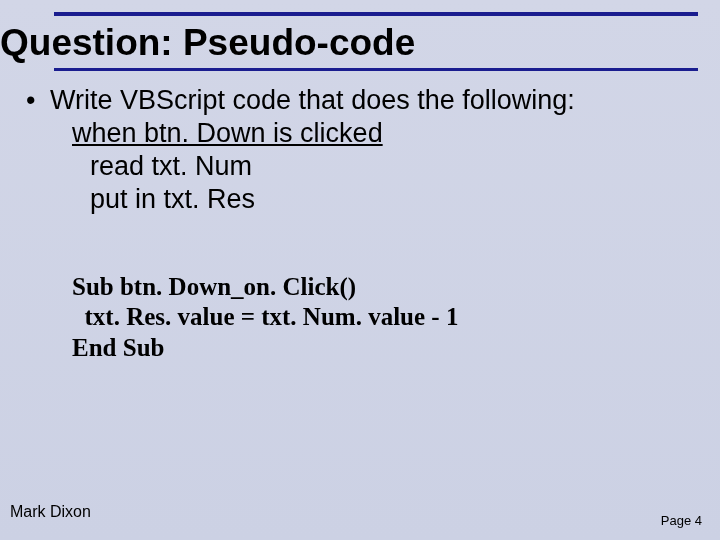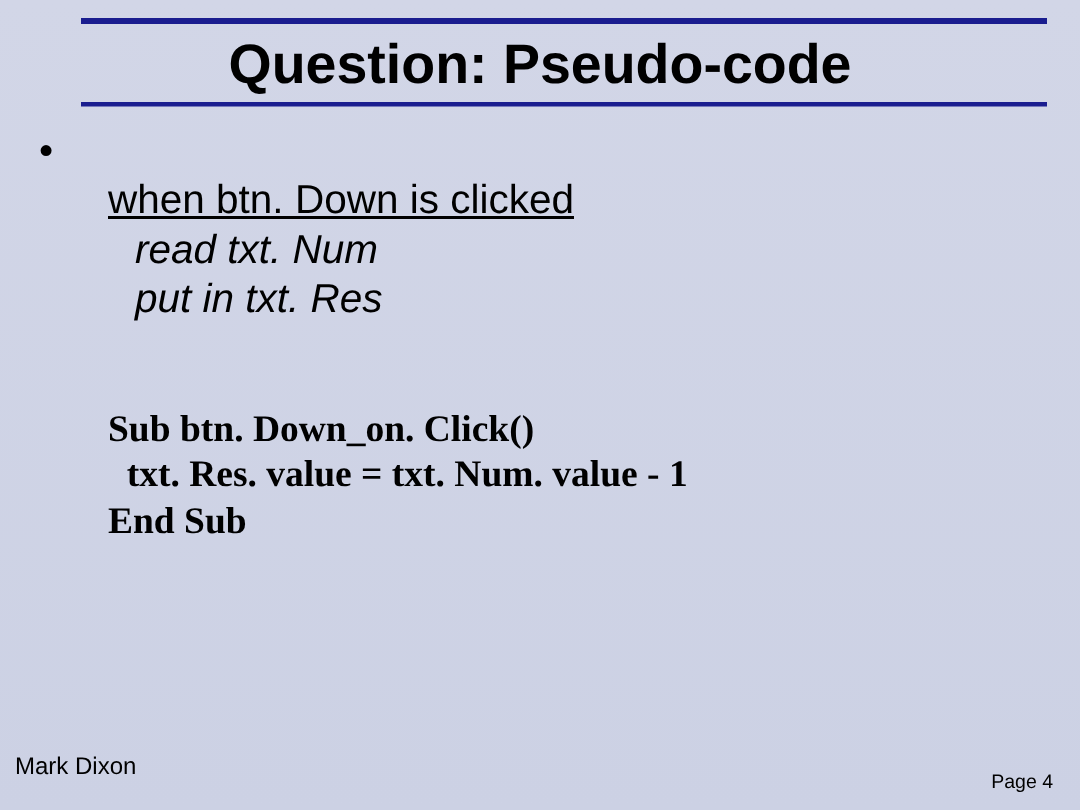--- a/index.html
+++ b/index.html
@@ -23,21 +23,21 @@
     left: 54px;
     right: 22px;
     height: 4px;
     background: #1a1d8f;
   }
   .title {
     position: absolute;
     top: 22px;
     left: 0;
     right: 0;
-    text-align: center;
+    text-align: left;
     font-size: 37px;
     font-weight: 700;
     color: #000;
   }
   .bottom-rule {
     position: absolute;
     top: 68px;
     left: 54px;
     right: 22px;
     height: 3px;
@@ -55,21 +55,21 @@
   .bullet-row {
     display: flex;
   }
   .bullet-dot {
     width: 24px;
     flex: 0 0 24px;
     text-align: left;
     padding-left: 4px;
   }
   .indent1 { padding-left: 50px; text-decoration: underline; }
-  .indent2 { padding-left: 68px; font-style: italic; }
+  .indent2 { padding-left: 68px; }
   .code-block {
     font-family: Liberation Serif, serif;
     font-weight: 700;
     font-size: 25px;
     color: #000;
     line-height: 1.22;
     margin-top: 56px;
     padding-left: 50px;
     white-space: pre;
   }
@@ -96,20 +96,21 @@
   <div class="top-rule"></div>
 
   <div class="title">Question: Pseudo-code</div>
 
   <div class="bottom-rule"></div>
 
   <div class="body">
 
     <div class="bullet-row">
       <div class="bullet-dot">•</div>
+      <div>Write VBScript code that does the following:</div>
     </div>
 
     <div class="indent1">when btn. Down is clicked</div>
     <div class="indent2">read txt. Num</div>
     <div class="indent2">put in txt. Res</div>
 
     <div class="code-block"><span>Sub btn. Down_on. Click()</span>
 <span>  txt. Res. value = txt. Num. value - 1</span>
 <span>End Sub</span></div>
 

